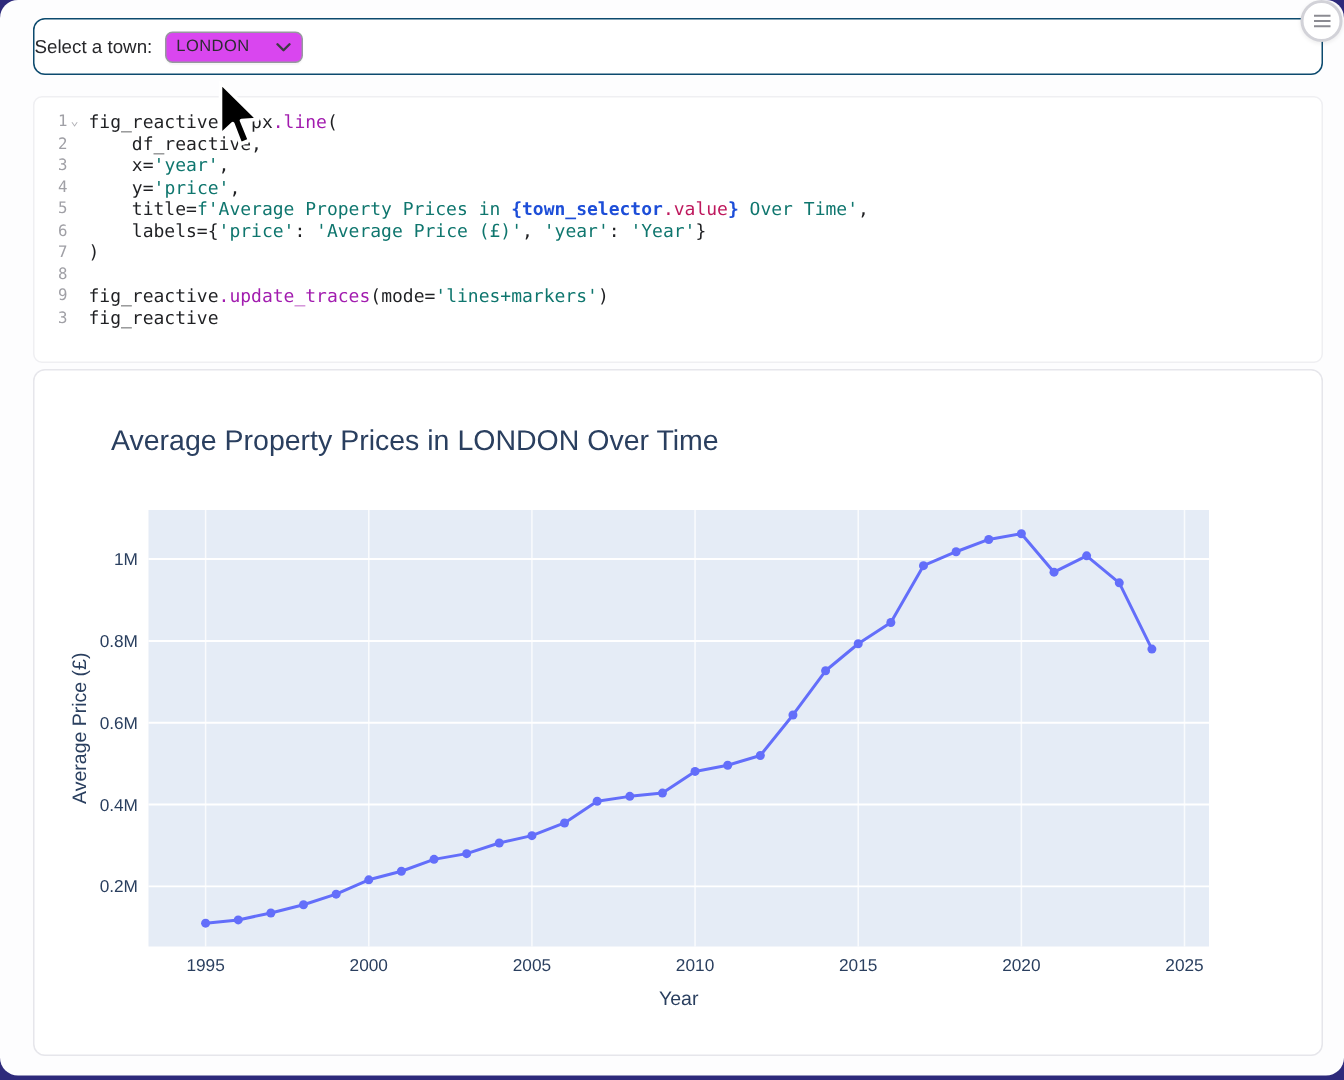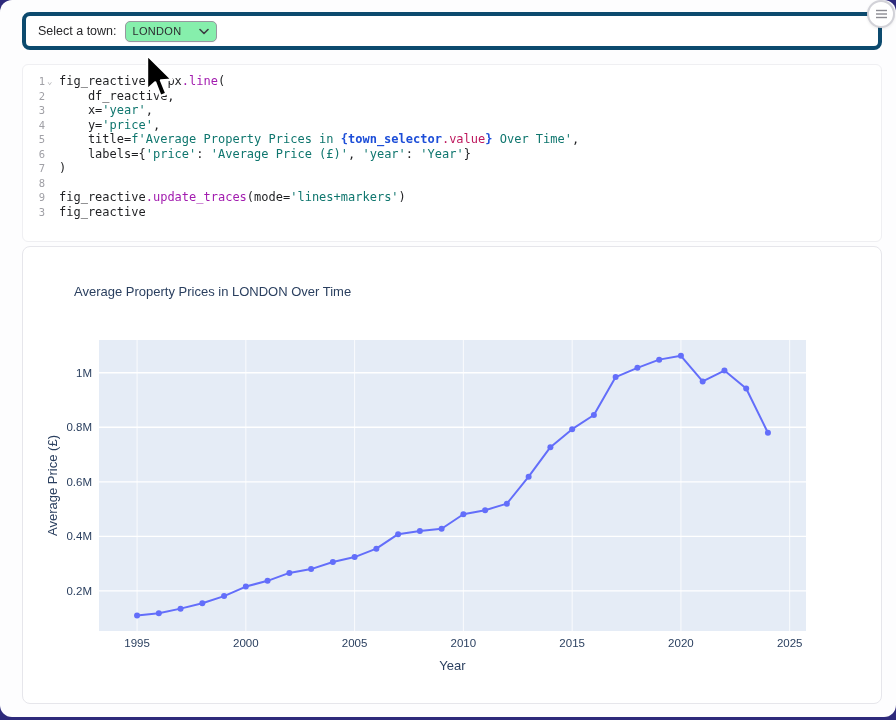--- a/index.html
+++ b/index.html
@@ -4,24 +4,24 @@
 <style>
   * { margin:0; padding:0; box-sizing:border-box; }
   html,body { width:896px; height:720px; overflow:hidden; }
   body { background:#2e2a7b; font-family:"Liberation Sans", sans-serif; position:relative; }
 
   .app-panel { position:absolute; left:0; top:0; right:0; bottom:3px;
     background:#fdfdfe; border-radius:12px; }
 
   
   .selector-card { position:absolute; left:22px; top:12px; width:860px; height:38px;
-    background:#ffffff; border:4px solid #0c4a6e; border-radius:8px;
-    display:flex; align-items:center; padding-left:12px; gap:8px; }
+    background:#ffffff; border:1px solid #0c4a6e; border-radius:8px;
+    display:flex; align-items:center; gap:8px; }
   .selector-label { font-size:12.5px; color:#27272a; }
-  .select-box { width:92px; height:21px; background:#86efac; border:1px solid #97989f;
+  .select-box { width:92px; height:21px; background:#d946ef; border:1px solid #97989f;
     border-radius:5px; display:flex; align-items:center; justify-content:space-between;
     padding:0 7px; cursor:pointer; box-shadow:0 1px 1px rgba(0,0,0,.04); }
   .select-value { font-size:11px; color:#2c2c30; letter-spacing:.3px; }
   .select-box svg { flex:0 0 auto; }
 
   
   .menu-button { position:absolute; left:867px; top:0px; width:28px; height:28px;
     border-radius:50%; background:#ffffff; border:2px solid #d2d2d8;
     display:flex; align-items:center; justify-content:center; cursor:pointer;
     box-shadow:0 1px 3px rgba(0,0,0,.08); z-index:5; }
@@ -36,21 +36,21 @@
   .cd { white-space:pre; font-size:12px; color:#1f2023; }
   .tk-p { color:#1f2023; }
   .tk-s { color:#0f766e; }
   .tk-f { color:#a21caf; }
   .tk-a { color:#be185d; }
   .tk-b { color:#1d4ed8; font-weight:bold; }
 
   
   .output-card { position:absolute; left:22px; top:246px; width:860px; height:458px;
     background:#ffffff; border:1px solid #e6e6eb; border-radius:8px; overflow:hidden; }
-  .chart-title { position:absolute; left:51px; top:37px; font-size:13px; color:#2a3f5f; }
+  .chart-title { position:absolute; left:51px; top:37px; font-size:19px; color:#2a3f5f; }
   .chart-svg { position:absolute; left:0; top:0;
     font-family:"Liberation Sans", sans-serif; }
 
   
   .mouse-cursor { position:absolute; left:144px; top:54px; z-index:9; pointer-events:none; }
 </style>
 </head>
 <body>
 
 <div class="app-panel">

